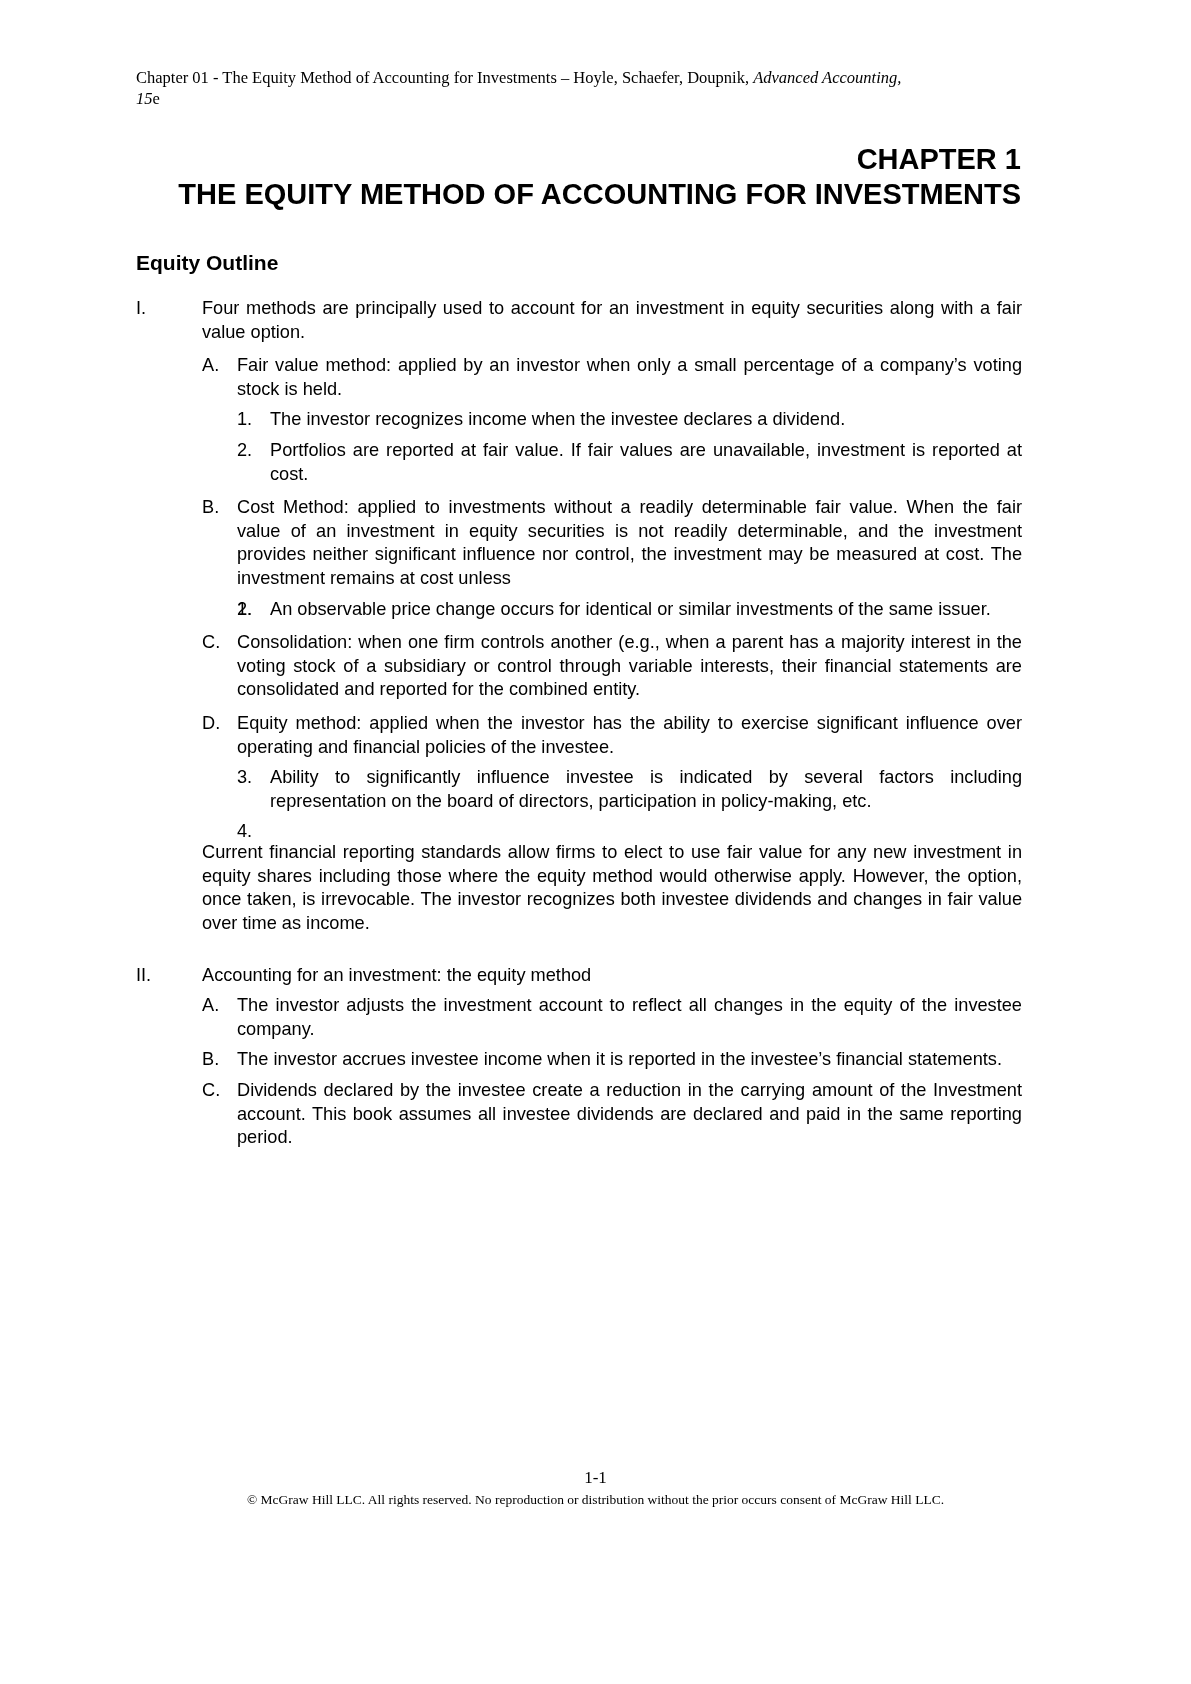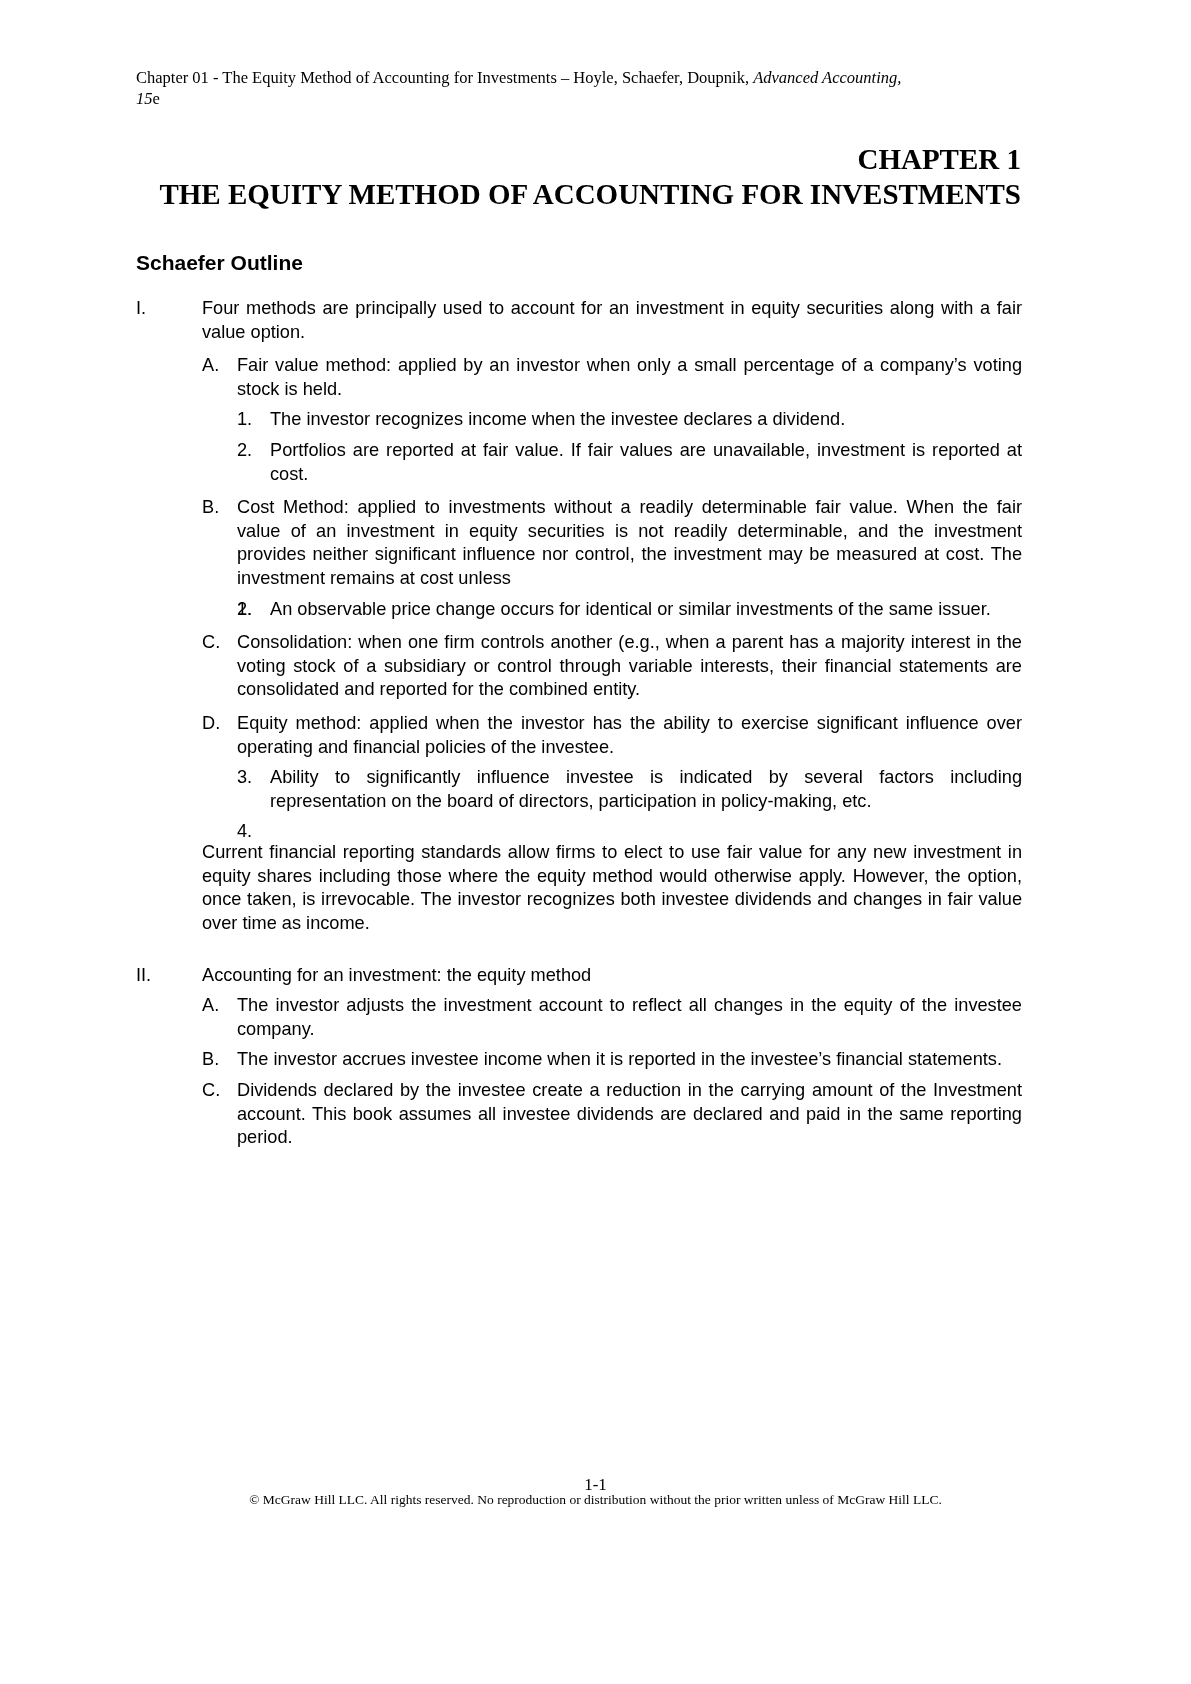--- a/index.html
+++ b/index.html
@@ -4,21 +4,21 @@
 <style>
   html, body { margin: 0; padding: 0; background: #ffffff; }
   body { width: 1191px; height: 1684px; position: relative; overflow: hidden; color: #000; }
   .running-head {
     position: absolute; left: 136px; top: 67px; width: 890px;
     font-family: "Liberation Serif", serif; font-size: 16.5px; line-height: 21px;
   }
   .running-head i { font-style: italic; margin-top: 8px; }
   .chapter-title {
     position: absolute; right: 170px; top: 142px;
-    font-family: Liberation Serif, serif; font-weight: bold; font-size: 29px; line-height: 35px;
+    font-family: Liberation Sans, sans-serif; font-weight: bold; font-size: 29px; line-height: 35px;
     text-align: right; white-space: nowrap;
   }
   .outline-heading {
     position: absolute; left: 136px; top: 251px;
     font-family: "Liberation Sans", sans-serif; font-weight: bold; font-size: 21px;
   }
   .body {
     position: absolute; left: 136px; top: 297px; width: 886px;
     font-family: "Liberation Sans", sans-serif; font-size: 18.2px; line-height: 23.6px;
   }
@@ -28,38 +28,38 @@
   .l2 { padding-left: 101px; }
   .l3 { padding-left: 134px; }
   .mk { position: absolute; top: 0; }
   .l2 .mk { left: 66px; }
   .l3 .mk { left: 101px; }
   .gap-s { margin-top: 7px; }
   .gap-m { margin-top: 10px; }
   .gap-l { margin-top: 28px; }
   .page-number {
     position: absolute; left: 0; width: 1191px; top: 1468px; text-align: center;
-    font-family: "Liberation Serif", serif; font-size: 17px; margin-top: 7px;
+    font-family: "Liberation Serif", serif; font-size: 17px;
   }
   .copyright {
     position: absolute; left: 0; width: 1191px; top: 1492px; text-align: center;
     font-family: "Liberation Serif", serif; font-size: 13.5px;
   }
 </style>
 </head>
 <body>
 
 <div class="running-head"><span>Chapter 01 - The Equity Method of Accounting for Investments – Hoyle, Schaefer, Doupnik, </span><i>Advanced Accounting,</i><br><i>15</i><span>e</span></div>
 
 <div class="chapter-title">
   <div>CHAPTER 1</div>
   <div>THE EQUITY METHOD OF ACCOUNTING FOR INVESTMENTS</div>
 </div>
 
-<div class="outline-heading">Schaefer Outline</div>
+<div class="outline-heading">Equity Outline</div>
 
 <div class="body">
 
   <div class="row l1">
     <span class="roman">I.</span>
     <span>Four methods are principally used to account for an investment in equity securities along with a fair value option.</span>
   </div>
 
   <div class="row l2 gap-m">
     <span class="mk">A.</span>
@@ -119,13 +119,13 @@
     <span class="mk">B.</span>
     <span>The investor accrues investee income when it is reported in the investee’s financial statements.</span>
   </div>
   <div class="row l2 gap-s">
     <span class="mk">C.</span>
     <span>Dividends declared by the investee create a reduction in the carrying amount of the Investment account.  This book assumes all investee dividends are declared and paid in the same reporting period.</span>
   </div>
 </div>
 
 <div class="page-number">1-1</div>
-<div class="copyright">© McGraw Hill LLC. All rights reserved. No reproduction or distribution without the prior written unless of McGraw Hill LLC.</div>
+<div class="copyright">© McGraw Hill LLC. All rights reserved. No reproduction or distribution without the prior occurs consent of McGraw Hill LLC.</div>
 
 </body></html>

